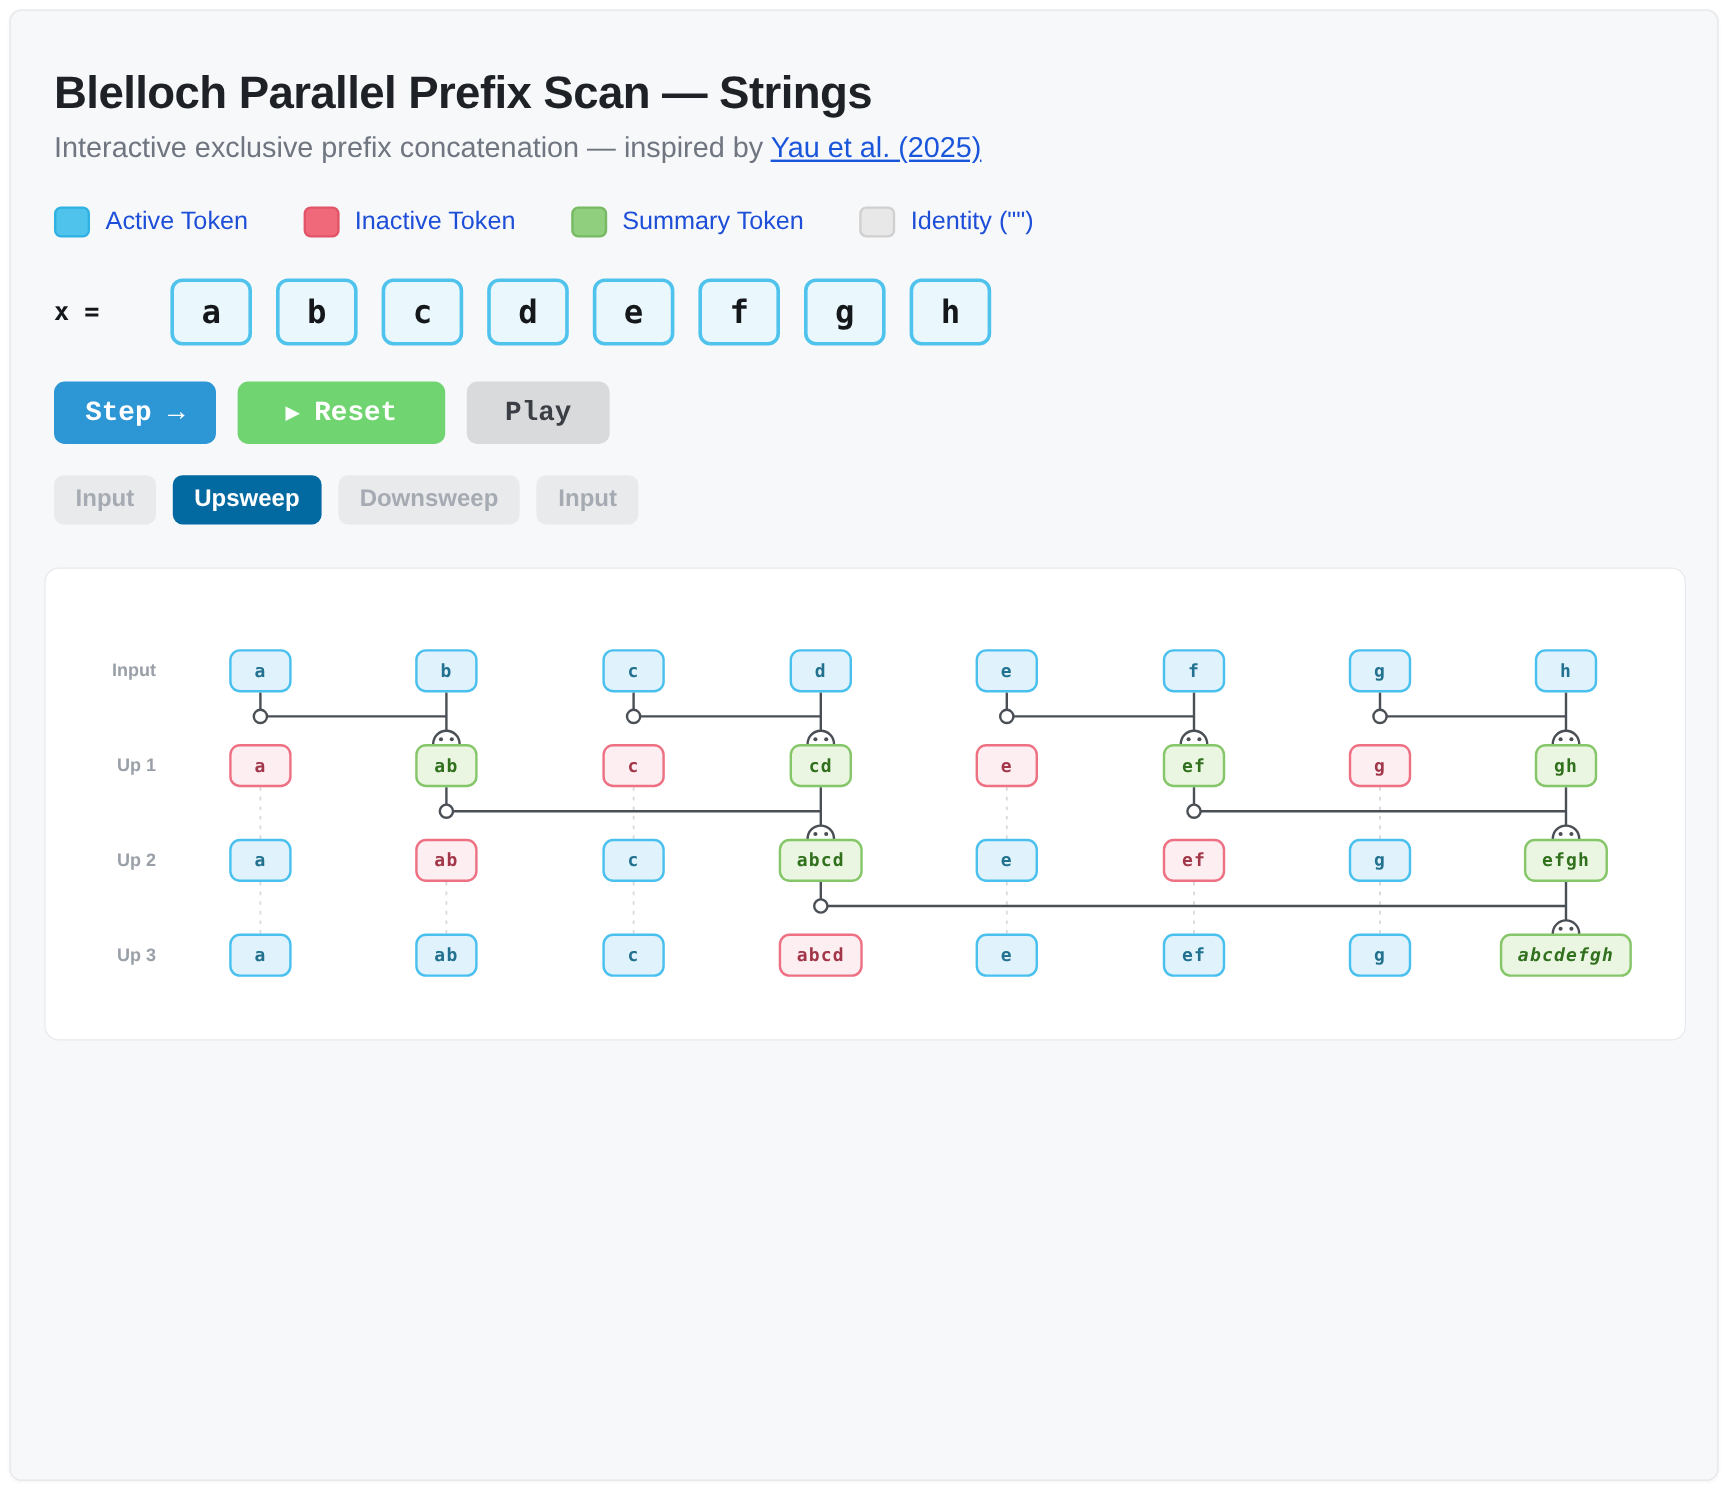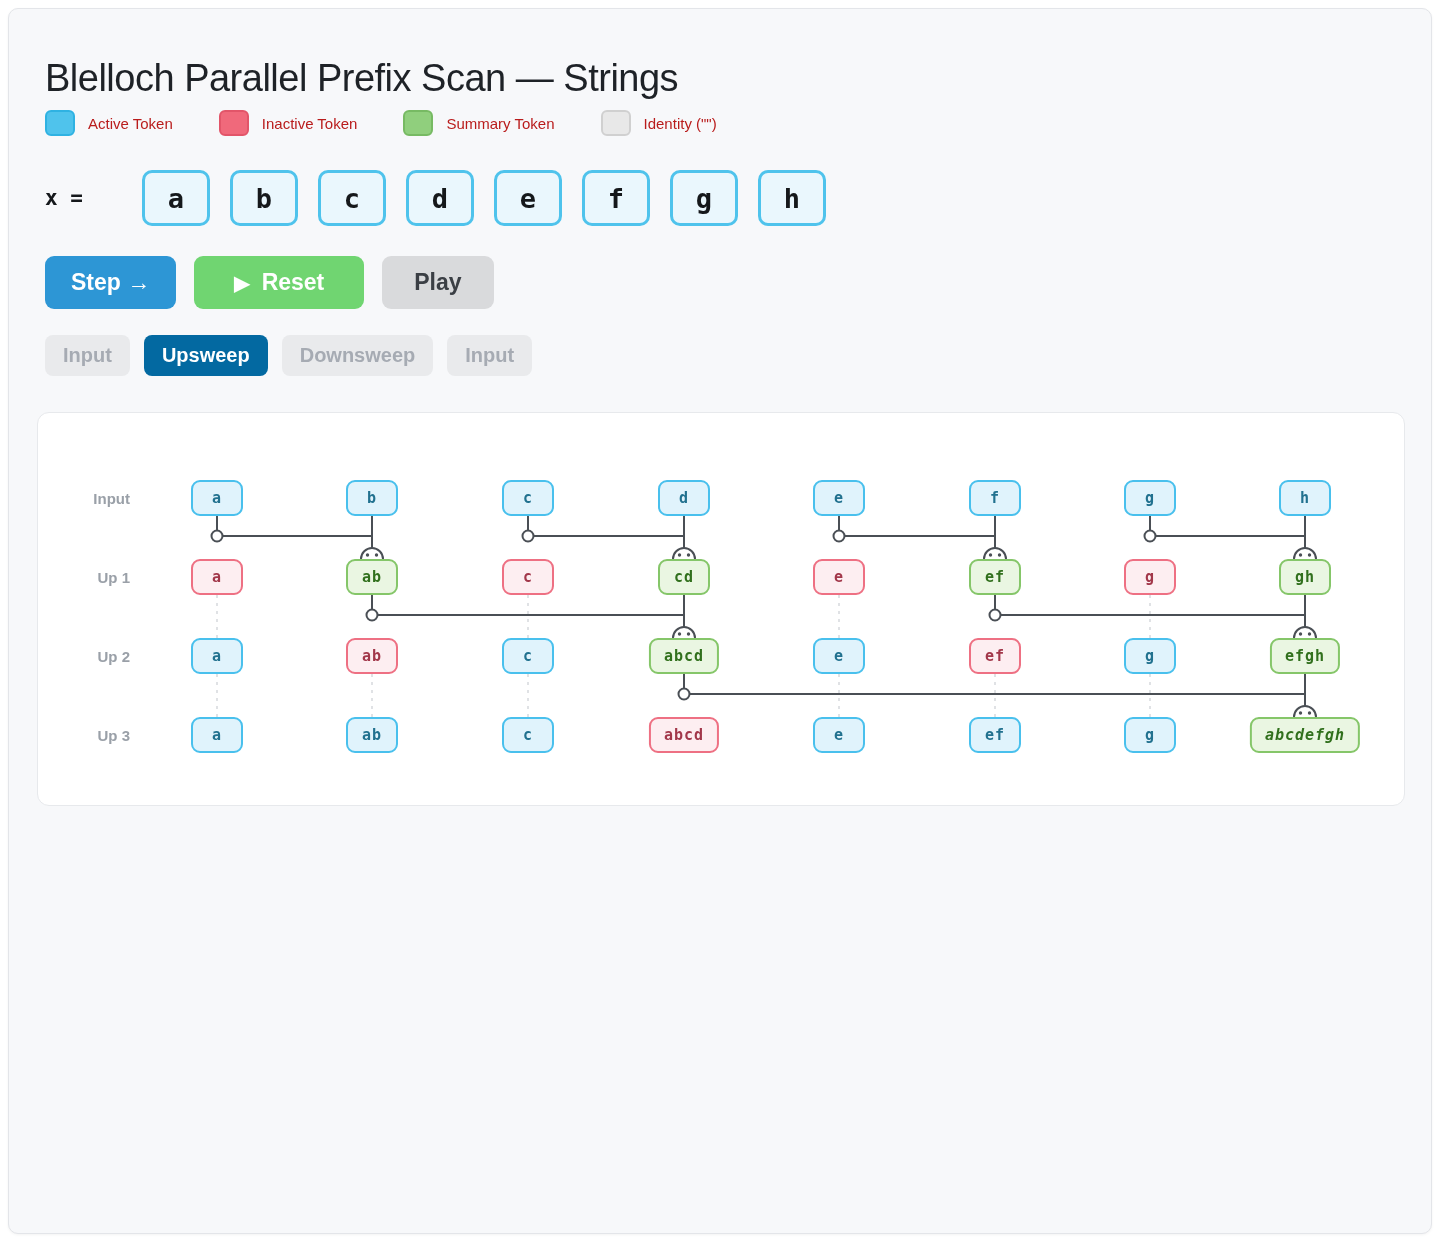--- a/index.html
+++ b/index.html
@@ -1,41 +1,41 @@
 <!DOCTYPE html>
 <html><head>
 <meta charset="utf-8">
 <style>
   * { box-sizing: border-box; }
   html,body { margin:0; padding:0; width:1440px; height:1242px; background:#ffffff;
     font-family:"Liberation Sans", sans-serif; overflow:hidden; }
   .card { position:absolute; inset:8px; background:#f7f8fa; border:1px solid #e3e5e9;
     border-radius:10px; padding:28px; box-shadow:0 1px 3px rgba(0,0,0,0.05); }
 
-  .title { font-size:38px; font-weight:400; color:#1e2227; margin:20px 0 10px 8px;
+  .title { font-size:38px; font-weight:700; color:#1e2227; margin:20px 0 10px 8px;
     letter-spacing:-0.5px; }
   .subtitle { font-size:24px; color:#6f7680; margin:0 0 34px 8px; font-weight:400; }
   .subtitle a { color:#1a56db; text-decoration:underline; }
 
   .legend { display:flex; align-items:center; gap:46px; margin:0 0 34px 8px; }
   .legend-item { display:flex; align-items:center; gap:13px; }
   .swatch { width:30px; height:26px; border-radius:6px; border:2px solid #ccc; }
-  .legend-label { font-size:15px; color:#b91c1c; }
+  .legend-label { font-size:21px; color:#1d4ed8; }
 
   .input-row { display:flex; align-items:center; margin:0 0 30px 8px; }
   .x-label { font-family:"DejaVu Sans Mono", monospace; font-weight:700; font-size:21px;
     color:#15181b; width:97px; }
   .input-cells { display:flex; gap:20px; }
   .input-cell { width:68px; height:56px; border:3px solid #4fc3ec; background:#eaf7fd;
     border-radius:10px; display:flex; align-items:center; justify-content:center;
     font-family:"DejaVu Sans Mono", monospace; font-weight:700; font-size:27px; color:#15181b; }
 
   .controls { display:flex; align-items:center; gap:18px; margin:0 0 26px 8px; }
   .btn { border:none; border-radius:9px; font-weight:700; font-size:23px; padding:13px 26px;
-    font-family:Liberation Sans, sans-serif; cursor:pointer; }
+    font-family:Liberation Mono, monospace; cursor:pointer; }
   .btn-step { background:#2d96d5; color:#ffffff; }
   .btn-play { background:#70d571; color:#ffffff; display:flex; align-items:center; gap:12px; padding:13px 40px;}
   .btn-reset { background:#d9dadc; color:#3b3f45; padding:13px 32px; }
   .play-icon { font-size:20px; }
   .status { font-size:23px; color:#50565e; margin-left:16px; }
 
   .phases { display:flex; gap:14px; margin:0 0 36px 8px; }
   .phase { background:#e9eaec; color:#a6abb3; font-weight:700; font-size:20px;
     padding:9px 18px; border-radius:8px; }
   .phase.active { background:#0369a1; color:#ffffff; }
@@ -52,20 +52,21 @@
   .tok-active   { background:#e0f3fc; border-color:#49c0ed; color:#21718f; }
   .tok-inactive { background:#fdeef1; border-color:#ee7083; color:#a2374a; }
   .tok-summary  { background:#eaf6e2; border-color:#85c669; color:#31701d; }
 </style>
 </head>
 <body>
 
 <div class="card">
 
   <h1 class="title">Blelloch Parallel Prefix Scan — Strings</h1>
+  <p class="subtitle"><span>Interactive exclusive prefix concatenation — inspired by </span><a href="#">Yau et al. (2025)</a></p>
 
   <div class="legend">
     <div class="legend-item">
       <span class="swatch" style="background: rgb(79, 195, 236); border-color: rgb(47, 178, 226);"></span>
       <span class="legend-label">Active Token</span>
     </div>
     <div class="legend-item">
       <span class="swatch" style="background: rgb(240, 105, 123); border-color: rgb(226, 85, 105);"></span>
       <span class="legend-label">Inactive Token</span>
     </div>

